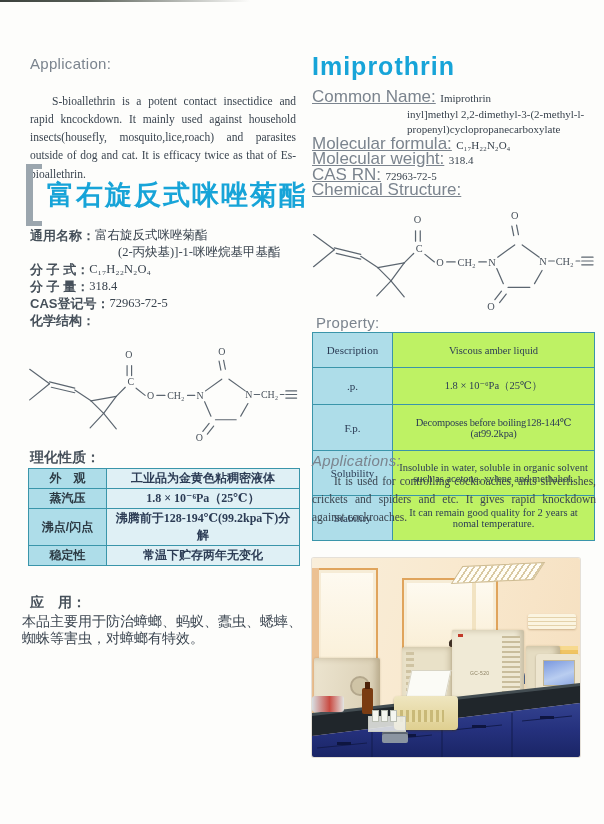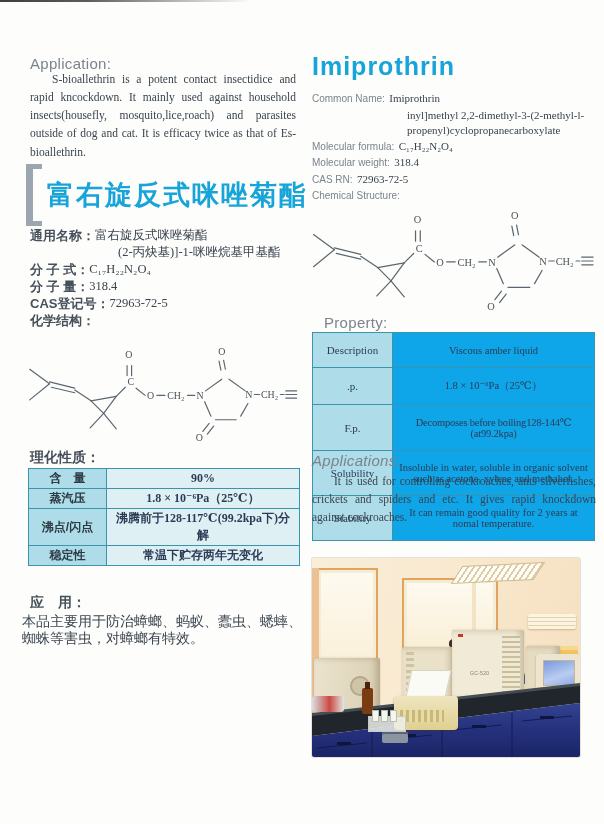--- a/index.html
+++ b/index.html
@@ -36,27 +36,27 @@
     border:1.5px solid #3a95aa;text-align:center;vertical-align:middle;padding:1px 3px;}
   table.props th{background:#aedde9;font-size:12px;color:#2c3a44;font-weight:bold;}
   table.props td{background:#dff0f5;
     font-family:"Liberation Serif","DejaVu Serif",serif;
     font-size:12px;color:#2c3c55;font-weight:bold;}
   table.eprops{border-collapse:collapse;table-layout:fixed;}
   table.eprops th,table.eprops td{
     border:1.5px solid #3a95aa;text-align:center;vertical-align:middle;padding:11px 3px;
     font-family:"Liberation Serif","DejaVu Serif",serif;font-weight:normal;}
   table.eprops th{background:#aedde9;font-size:11px;color:#2c3c55;}
-  table.eprops td{background:#0ea5e9;font-size:10.5px;color:#2c3c55;}
+  table.eprops td{background:#bef264;font-size:10.5px;color:#2c3c55;}
   td.tight{font-size:9.8px;letter-spacing:-.2px;}
 
   
   .en-title{font-size:25px;font-weight:bold;color:#17a4d8;letter-spacing:1px;}
   .r-fields{width:290px;line-height:14.5px;}
-  .r-lbl{color:#7b848e;font-size:10px;}
+  .r-lbl{color:#7b848e;font-size:17px;text-decoration:underline;}
   .r-val{font-family:"Liberation Serif","DejaVu Serif",serif;font-size:11px;color:#39434e;}
   .r-cont{padding-left:95px;}
 
   
   .struct path{stroke:#5c6670;stroke-width:1.3;fill:none;stroke-linecap:round;}
   .struct text{font-family:"Liberation Serif","DejaVu Serif",serif;font-size:11px;
     fill:#49525c;text-anchor:middle;}
 
   
   .photo{width:268px;height:199px;border-radius:2px;overflow:hidden;
@@ -74,21 +74,21 @@
   .gc-label{font-size:5px;color:#8a7f60;font-family:"Liberation Sans",sans-serif;
     letter-spacing:.3px;}
 </style>
 </head>
 <body>
 
 <div class="page">
   <div class="scan-line"></div>
 
   <div class="abs h-gray" style="left:30px;top:55px;">Application:</div>
-  <div class="abs serif en-par indent" style="left:30px;top:70px;width:266px;">S-bioallethrin is a potent contact insectidice and rapid kncockdown. It mainly used against household insects(housefly, mosquito,lice,roach) and parasites outside of dog and cat. It is efficacy twice as that of Es-bioallethrin.</div>
+  <div class="abs serif en-par indent" style="left:30px;top:92px;width:266px;">S-bioallethrin is a potent contact insectidice and rapid kncockdown. It mainly used against household insects(housefly, mosquito,lice,roach) and parasites outside of dog and cat. It is efficacy twice as that of Es-bioallethrin.</div>
 
   <div class="abs cn-title-row" style="left:26px;top:164px;">
     <div class="bracket"></div>
     <div class="cn-title">富右旋反式咪唑菊酯</div>
   </div>
 
   <div class="abs cn-fields" style="left:30px;top:227px;">
     <div class="cn-row">
       <span class="cn-lbl">通用名称：</span>
       <span class="cn-val">富右旋反式咪唑菊酯</span>
@@ -156,31 +156,31 @@
   </svg>
 
   <div class="abs cn-h" style="left:30px;top:449px;">理化性质：</div>
 
   <table class="abs props" style="left:28px;top:468px;width:272px;">
     <colgroup>
         <col style="width:78px;">
         <col>
       </colgroup>
     <tbody>
-    <tr style="height:17px;">
-      <th>含　量</th>
-      <td>90%</td>
+        <tr style="height:19px;">
+      <th>外　观</th>
+      <td>工业品为金黄色粘稠密液体</td>
         </tr>
     <tr style="height:17px;">
       <th>蒸汽压</th>
       <td>1.8 × 10⁻⁶Pa（25℃）</td>
         </tr>
     <tr style="height:20px;">
       <th>沸点/闪点</th>
-      <td>沸腾前于128-117℃(99.2kpa下)分解</td>
+      <td>沸腾前于128-194℃(99.2kpa下)分解</td>
         </tr>
     <tr style="height:18px;">
       <th>稳定性</th>
       <td>常温下贮存两年无变化</td>
         </tr>
   </tbody>
     </table>
 
   <div class="abs cn-h" style="left:30px;top:594px;">应　用：</div>
   <div class="abs serif" style="left:22px;top:613px;width:280px;font-size:14px;line-height:17px;">本品主要用于防治蟑螂、蚂蚁、蠹虫、蟋蟀、蜘蛛等害虫，对蟑螂有特效。</div>
@@ -250,21 +250,21 @@
     <text x="120" y="46">C</text>
     <text x="142" y="61">O</text>
     <text x="170" y="61">CH₂</text>
     <text x="197" y="61">N</text>
     <text x="221" y="12">O</text>
     <text x="196" y="108">O</text>
     <text x="251" y="60">N</text>
     <text x="274" y="60">CH₂</text>
   </svg>
 
-  <div class="abs h-gray" style="left:324px;top:314px;">Property:</div>
+  <div class="abs h-gray" style="left:316px;top:314px;">Property:</div>
 
   <table class="abs eprops" style="left:312px;top:332px;width:283px;">
     <colgroup>
         <col style="width:80px;">
         <col>
       </colgroup>
     <tbody>
         <tr style="height:15px;">
       <th>Description</th>
       <td>Viscous amber liquid</td>

